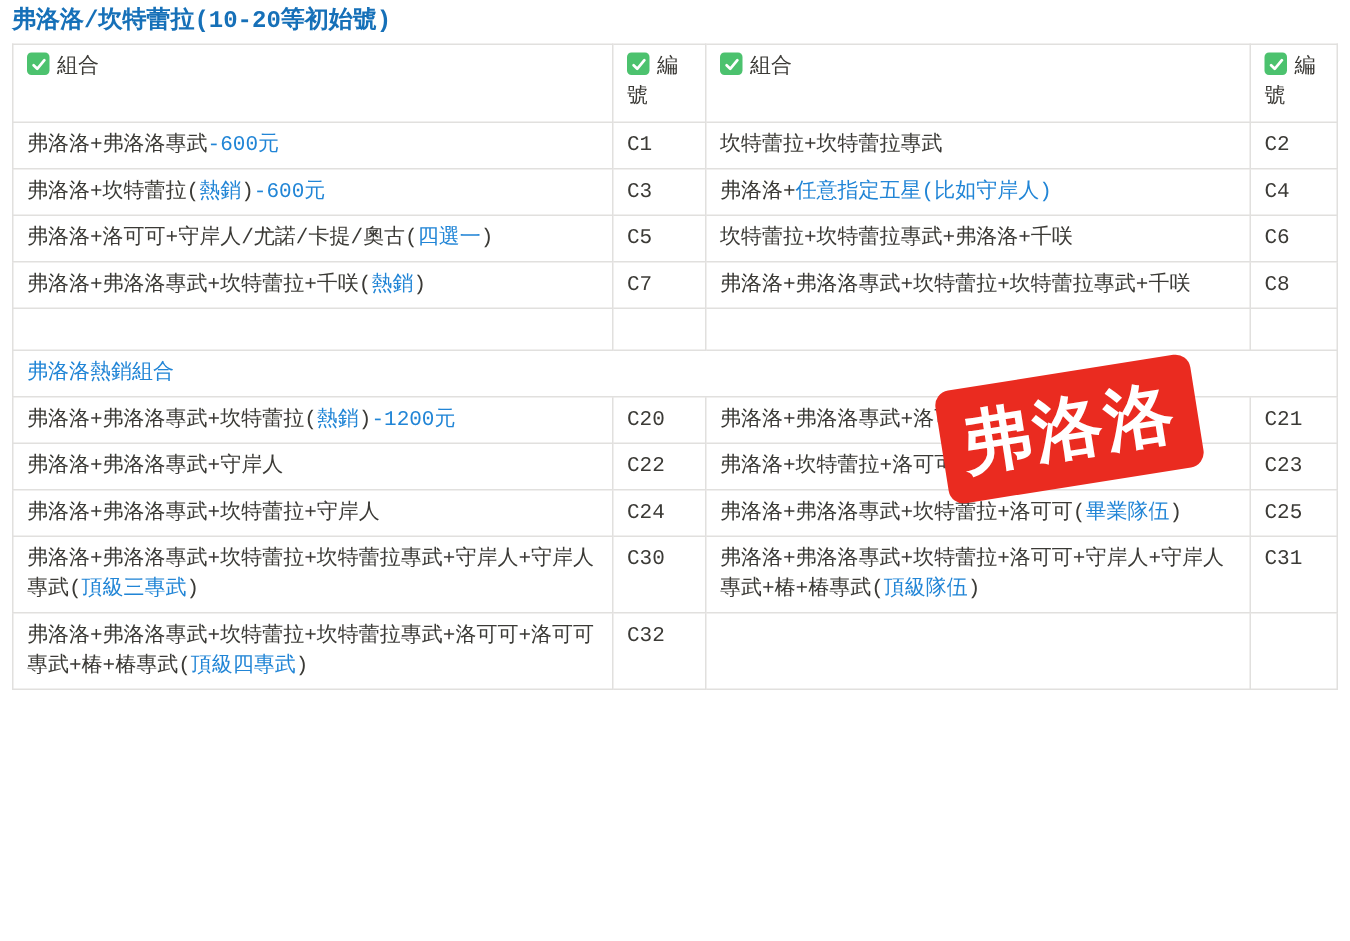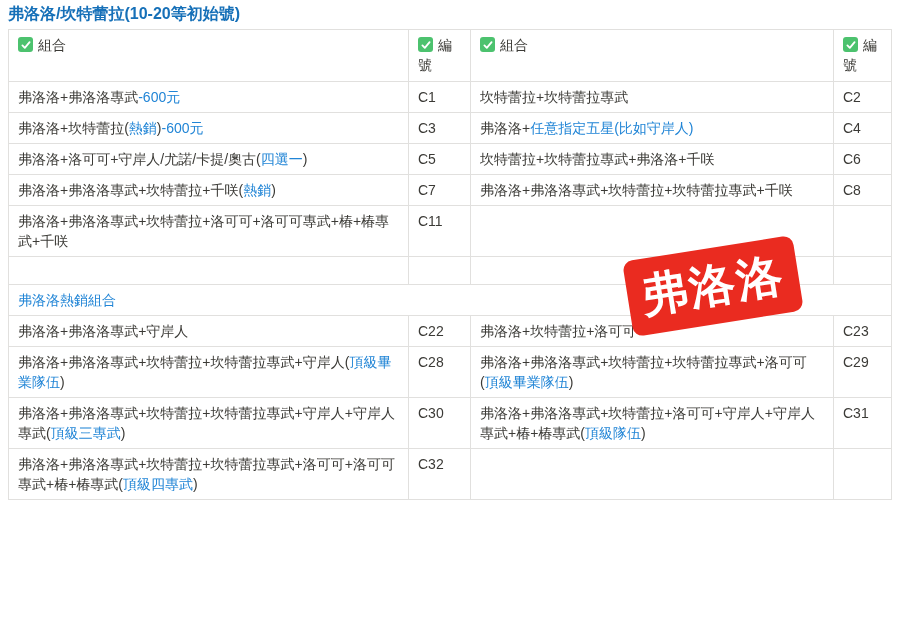--- a/index.html
+++ b/index.html
@@ -2,21 +2,21 @@
 <html style="--title-blue: #1670b8; --link-blue: #2185d6; --text: #3b3a36; --border: #e1e0de; --green: #4cc26e; --stamp: #ea2b20; --stamp-text: #ffffff;"><head>
 <meta charset="utf-8">
 <style>
   :root{
     --title-blue:#1670b8; --link-blue:#2185d6; --text:#3b3a36;
     --border:#e1e0de; --green:#4cc26e; --stamp:#ea2b20; --stamp-text:#ffffff;
   }
   *{box-sizing:border-box; margin:0; padding:0;}
   html,body{width:900px; height:627px; overflow:hidden; background:#ffffff;
     font-family:"Liberation Sans","DejaVu Sans",sans-serif; color:var(--text);}
-  .page{position:relative; width:900px; height:627px; padding:3px 0 0 8px;}
+  .page{position:relative; width:900px; height:627px; padding:3px 0 0 8px;font-family:Liberation Mono, monospace;}
   .title{font-size:16px; font-weight:700; color:var(--title-blue); line-height:22px; margin-bottom:4px;}
   table{border-collapse:collapse; table-layout:fixed; width:883px; font-size:14px; line-height:20px;}
   td,th{border:1px solid var(--border); vertical-align:top; text-align:left; padding:5px 9px; font-weight:400;
     word-break:break-all; overflow-wrap:anywhere;}
   th{height:52px;}
   tr.data-row td{height:30px;}
   .blue{color:var(--link-blue);}
   .cb{display:inline-block; width:15px; height:15px; border-radius:3px; background:var(--green);
       vertical-align:-2px; margin-right:5px; position:relative;}
   .cb svg{position:absolute; left:1.5px; top:1.5px;}
@@ -81,46 +81,46 @@
           <td>C5</td>
           <td><span>坎特蕾拉+坎特蕾拉專武+弗洛洛+千咲</span></td>
           <td>C6</td>
         </tr>
         <tr class="data-row">
           <td><span>弗洛洛+弗洛洛專武+坎特蕾拉+千咲(</span><span class="blue">熱銷</span><span>)</span></td>
           <td>C7</td>
           <td><span>弗洛洛+弗洛洛專武+坎特蕾拉+坎特蕾拉專武+千咲</span></td>
           <td>C8</td>
         </tr>
-        <tr class="data-row">
-          <td><span>弗洛洛+弗洛洛專武+坎特蕾拉+洛可可+洛可可專武+椿+椿專武+千咲</span></td>
-          <td>C11</td>
-          <td></td>
-          <td></td>
-        </tr>
         <tr class="empty">
           <td></td>
           <td></td>
           <td></td>
           <td></td>
         </tr>
         <tr>
           <td colspan="4" class="section-cell">弗洛洛熱銷組合</td>
         </tr>
         <tr class="data-row">
+          <td><span>弗洛洛+弗洛洛專武+坎特蕾拉(</span><span class="blue">熱銷</span><span>)</span><span class="blue">-1200元</span></td>
+          <td>C20</td>
+          <td><span>弗洛洛+弗洛洛專武+洛可可</span></td>
+          <td>C21</td>
+        </tr>
+        <tr class="data-row">
           <td><span>弗洛洛+弗洛洛專武+守岸人</span></td>
           <td>C22</td>
           <td><span>弗洛洛+坎特蕾拉+洛可可</span></td>
           <td>C23</td>
         </tr>
         <tr class="data-row">
-          <td><span>弗洛洛+弗洛洛專武+坎特蕾拉+坎特蕾拉專武+守岸人(</span><span class="blue">頂級畢業隊伍</span><span>)</span></td>
-          <td>C28</td>
-          <td><span>弗洛洛+弗洛洛專武+坎特蕾拉+坎特蕾拉專武+洛可可(</span><span class="blue">頂級畢業隊伍</span><span>)</span></td>
-          <td>C29</td>
+          <td><span>弗洛洛+弗洛洛專武+坎特蕾拉+守岸人</span></td>
+          <td>C24</td>
+          <td><span>弗洛洛+弗洛洛專武+坎特蕾拉+洛可可(</span><span class="blue">畢業隊伍</span><span>)</span></td>
+          <td>C25</td>
         </tr>
         <tr class="data-row">
           <td><span>弗洛洛+弗洛洛專武+坎特蕾拉+坎特蕾拉專武+守岸人+守岸人專武(</span><span class="blue">頂級三專武</span><span>)</span></td>
           <td>C30</td>
           <td><span>弗洛洛+弗洛洛專武+坎特蕾拉+洛可可+守岸人+守岸人專武+椿+椿專武(</span><span class="blue">頂級隊伍</span><span>)</span></td>
           <td>C31</td>
         </tr>
         <tr class="data-row">
           <td><span>弗洛洛+弗洛洛專武+坎特蕾拉+坎特蕾拉專武+洛可可+洛可可專武+椿+椿專武(</span><span class="blue">頂級四專武</span><span>)</span></td>
           <td>C32</td>

